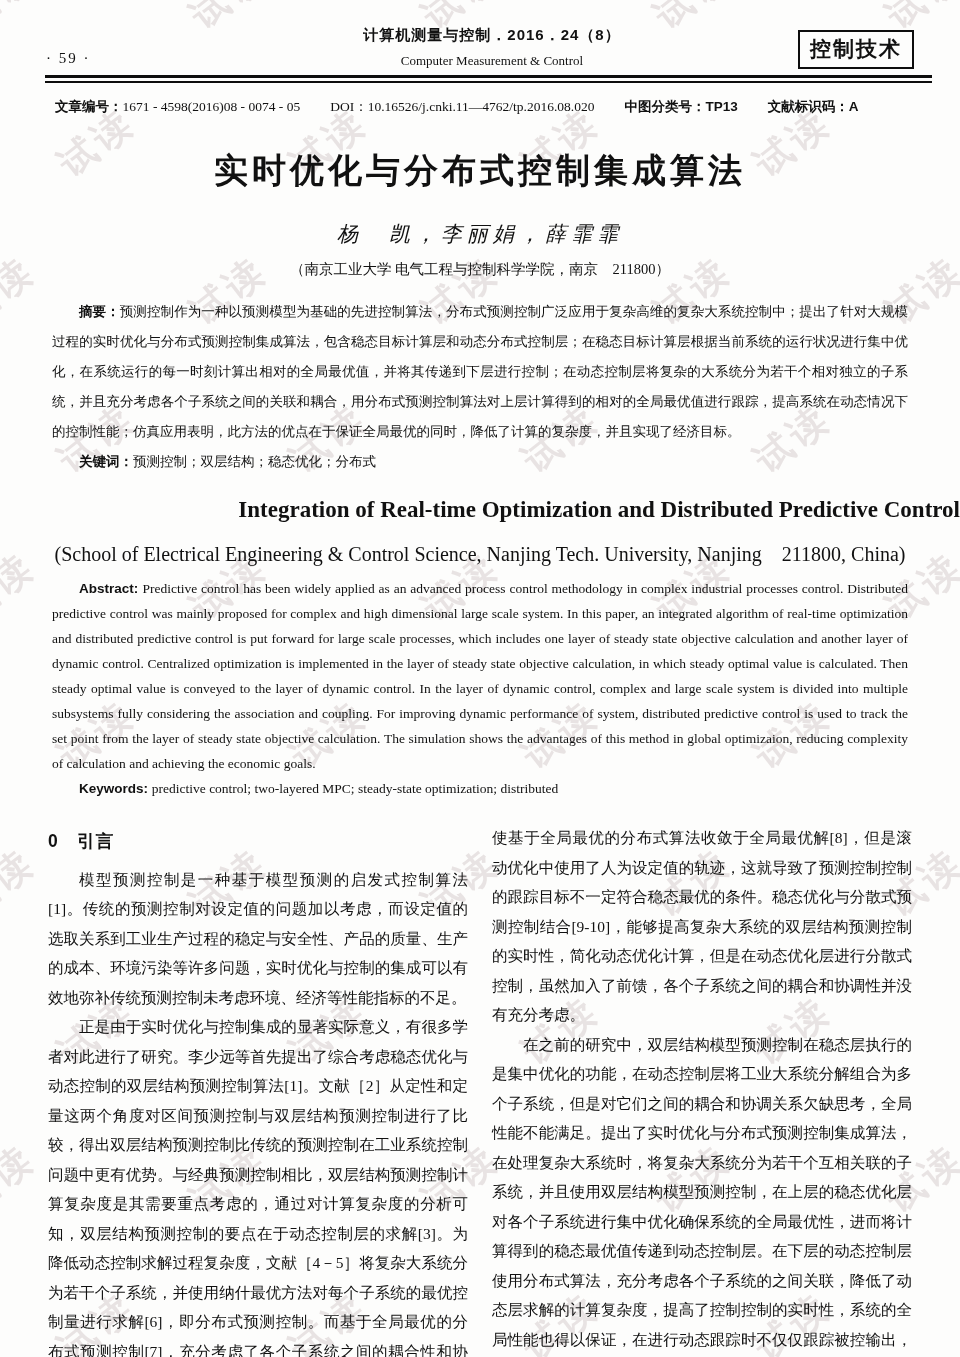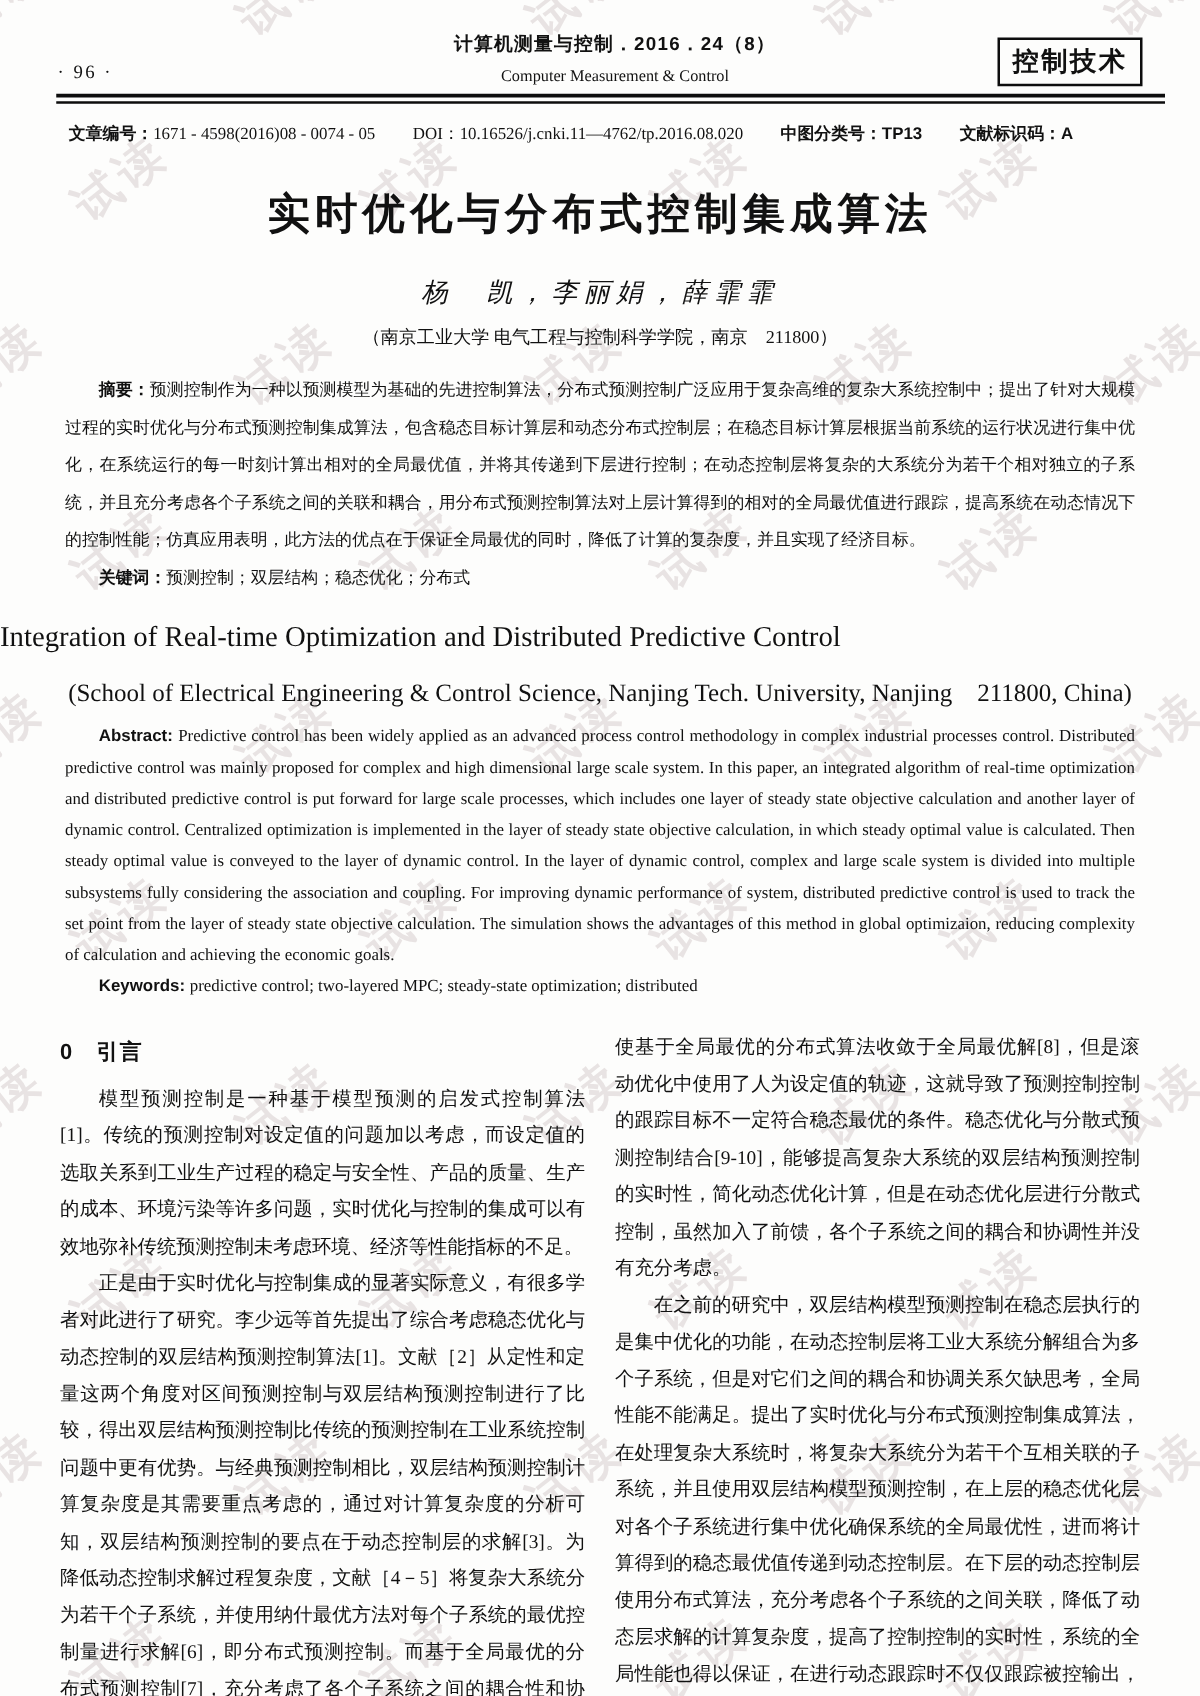--- a/index.html
+++ b/index.html
@@ -36,21 +36,21 @@
               font-family:"Liberation Sans","DejaVu Sans",sans-serif; }
   .authors-cn { text-align:center; margin-top:26px; font-size:21px; font-style:italic; letter-spacing:5px; }
   .affil-cn { text-align:center; margin-top:12px; font-size:14.5px; }
 
   
   .abs-cn { margin:18px 52px 0 52px; font-size:13.5px; line-height:30px; text-align:justify; }
   .abs-cn p { margin:0; text-indent:2em; }
   .lbl { font-weight:bold; font-family:"Liberation Sans","DejaVu Sans",sans-serif; }
 
   
-  .title-en { text-align:left; margin-top:20px; font-size:23px; font-weight:normal; }
+  .title-en { text-align:right; margin-top:20px; font-size:23px; font-weight:bold; }
   .authors-en { text-align:center; margin-top:15px; font-size:16.5px; }
   .affil-en { text-align:center; margin-top:18px; font-size:20px; }
   .abs-en { margin:8px 52px 0 52px; font-size:13.5px; line-height:25px; text-align:justify; }
   .abs-en p { margin:0; text-indent:2em; }
 
   
   .columns { display:flex; gap:24px; margin:22px 48px 0 48px; }
   .col { width:50%; font-size:15.5px; line-height:29.5px; text-align:justify; }
   .sec-h { font-size:17.5px; font-weight:bold; margin:4px 0 8px 0;
            font-family:"Liberation Sans","DejaVu Sans",sans-serif; letter-spacing:1px; }
@@ -105,21 +105,21 @@
       <span class="wm" style="left: 883px; top: 1154px;">试读</span>
       <span class="wm" style="left: 55px; top: 1302px;">试读</span>
       <span class="wm" style="left: 287px; top: 1302px;">试读</span>
       <span class="wm" style="left: 519px; top: 1302px;">试读</span>
       <span class="wm" style="left: 751px; top: 1302px;">试读</span>
     </div>
 
   <div class="content">
 
     <div class="header">
-      <div class="pagenum">· 96 ·</div>
+      <div class="pagenum">· 59 ·</div>
       <div class="journal">
         <div class="journal-cn">计算机测量与控制．2016．24（8）</div>
         <div class="journal-en">Computer  Measurement  &amp;  Control</div>
       </div>
       <div class="badge">控制技术</div>
     </div>
     <div class="rules"></div>
 
     <div class="meta">
       <span><b class="lbl">文章编号：</b><span>1671 - 4598(2016)08 - 0074 - 05</span></span>

